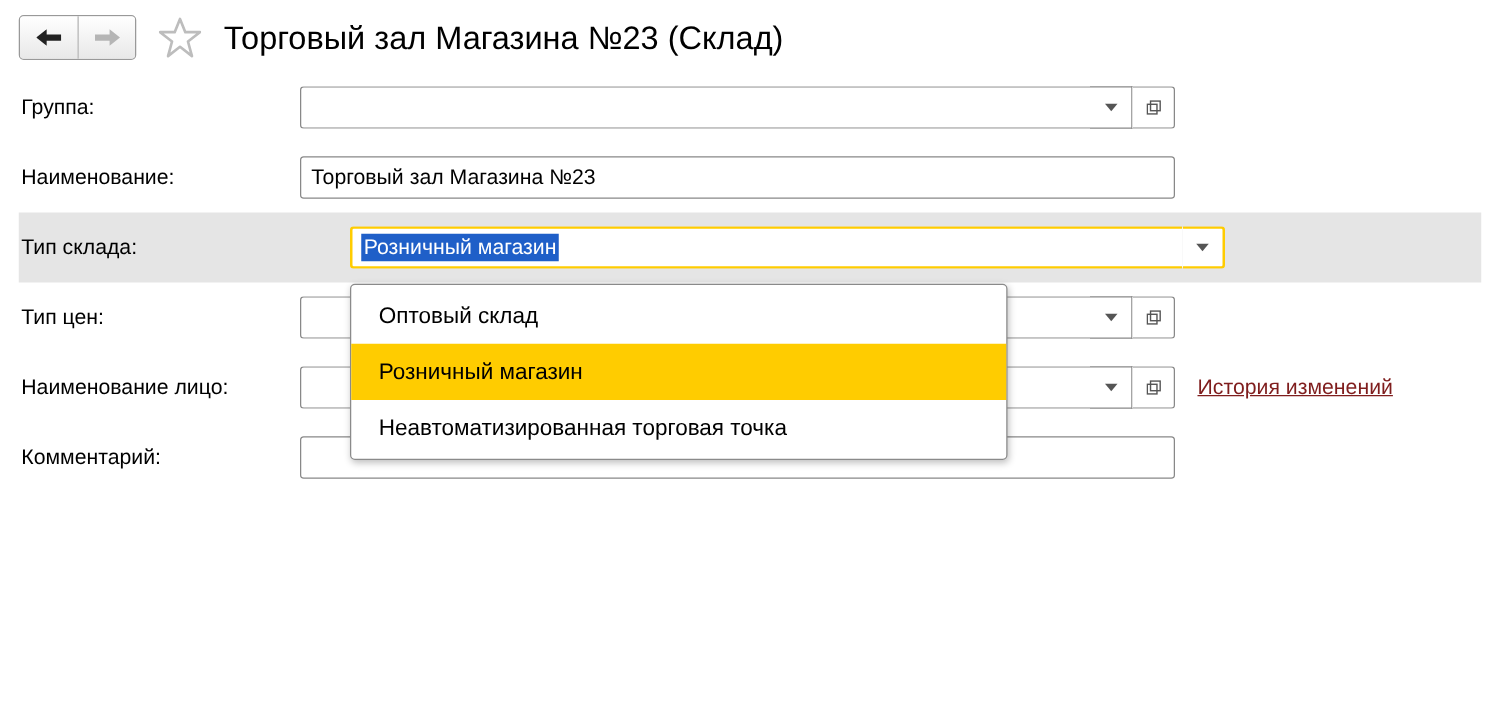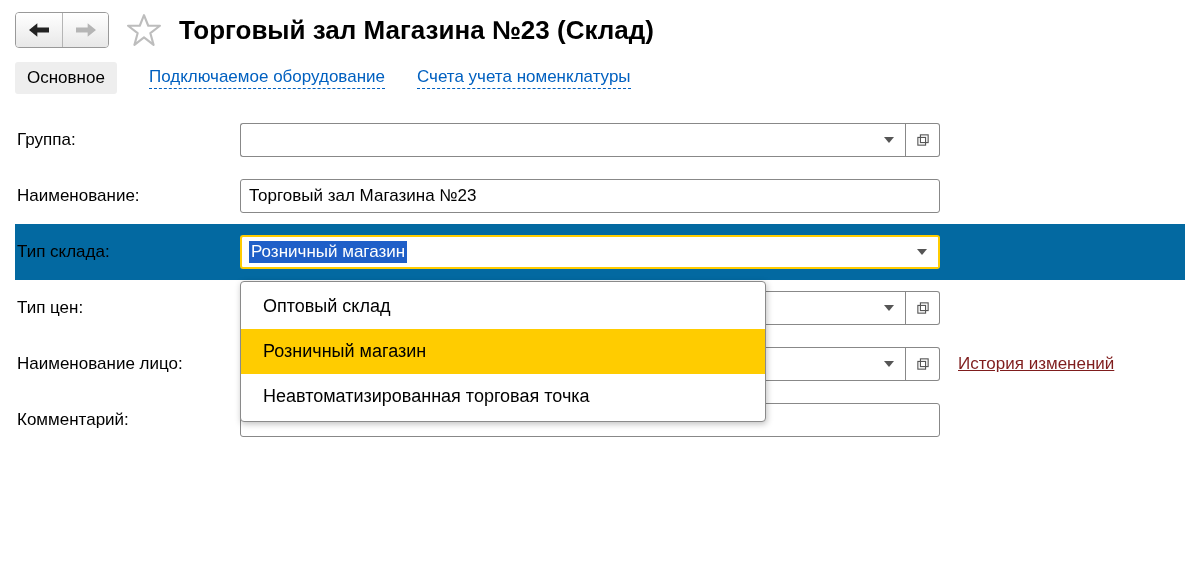--- a/index.html
+++ b/index.html
@@ -50,21 +50,21 @@
     height: 34px;
     display: flex;
     align-items: center;
     justify-content: center;
     cursor: pointer;
   }
   .star svg { width: 34px; height: 34px; }
 
   .page-title {
     font-size: 26px;
-    font-weight: 700;
+    font-weight: 400;
     white-space: nowrap;
   }
 
   
   .tabs-row {
     display: flex;
     align-items: center;
     gap: 32px;
     padding: 4px 0 18px 0;
     font-size: 17px;
@@ -114,21 +114,21 @@
     display: flex;
     flex-direction: column;
   }
   .form-row {
     display: flex;
     align-items: center;
     min-height: 56px;
     position: relative;
   }
   .form-row.hl {
-    background: #0369a1;
+    background: #e5e5e5;
   }
   .label {
     width: 225px;
     font-size: 17px;
     padding-left: 2px;
     flex-shrink: 0;
   }
   .control {
     display: flex;
     flex: 0 0 700px;
@@ -250,25 +250,20 @@
 
     <div class="star">
       <svg viewBox="0 0 32 32">
         <path d="M16 2 L20 12 L31 12 L22 19 L25 30 L16 23 L7 30 L10 19 L1 12 L12 12 Z" fill="none" stroke="#bdbdbd" stroke-width="2" stroke-linejoin="round"></path>
       </svg>
     </div>
 
     <div class="page-title">Торговый зал Магазина №23 (Склад)</div>
   </div>
 
-  <div class="tabs-row">
-    <span class="tab main-tab">Основное</span>
-    <span class="tab link-tab">Подключаемое оборудование</span>
-    <span class="tab link-tab">Счета учета номенклатуры</span>
-  </div>
 
 
   <div class="form">
 
     <div class="form-row">
       <div class="label">Группа:</div>
       <div class="control">
         <div class="combo">
           <div class="combo-input"></div>
           <div class="combo-btn">
@@ -288,21 +283,21 @@
 
     <div class="form-row">
       <div class="label">Наименование:</div>
       <div class="control">
         <div class="textbox">Торговый зал Магазина №23</div>
       </div>
     </div>
 
     <div class="form-row hl">
       <div class="label">Тип склада:</div>
-      <div class="control" style="position:relative;">
+      <div class="control" style="position:relative;margin-left:40px;">
         <div class="combo focused">
           <div class="combo-input">
             <span class="sel-text">Розничный магазин</span>
           </div>
           <div class="combo-btn">
             <svg viewBox="0 0 12 12">
                 <path d="M1 3 L6 9 L11 3 Z" fill="#555"></path>
               </svg>
           </div>
         </div>

